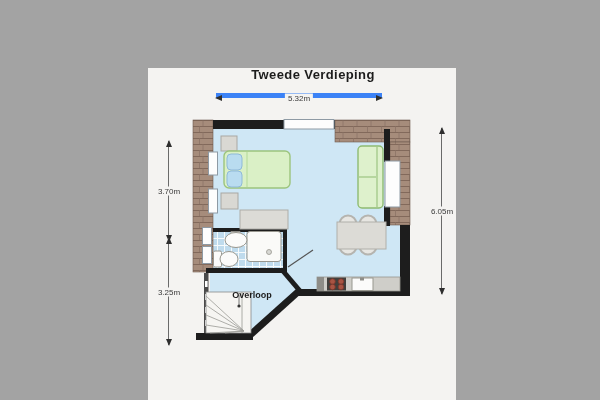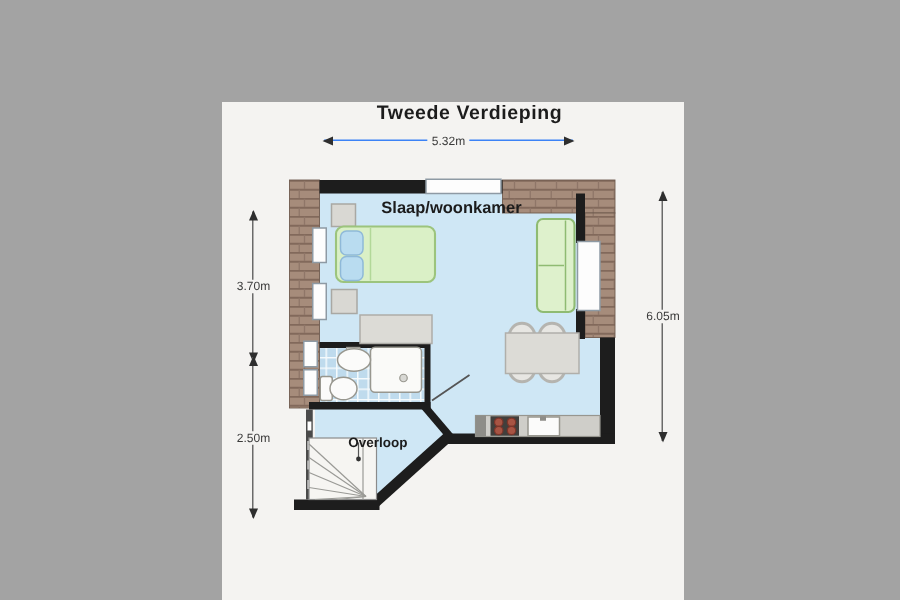--- a/index.html
+++ b/index.html
@@ -12,21 +12,21 @@
     position:absolute; left:148px; top:68px; width:308px; height:332px;
     background:#f4f3f1;
   }
   .plan-svg { position:absolute; left:0; top:0; }
   .label { position:absolute; color:#1c1c1c; text-align:center; white-space:nowrap; }
   .title { font-size:13px; font-weight:bold; letter-spacing:.4px; }
   .room-label-main { font-size:11px; font-weight:600; }
   .room-label-landing { font-size:9px; font-weight:600; }
   
   .dim { position:absolute; }
-  .dim-h { height:0; border-top:1px solid #3b82f6; }
+  .dim-h { height:0; border-top:5px solid #3b82f6; }
   .dim-v { width:0; border-left:1px solid #6a6a6a; }
   .arr { position:absolute; width:0; height:0; }
   .arr-left  { left:-1px; top:-3.5px; border-top:3px solid transparent; border-bottom:3px solid transparent; border-right:7px solid #2e2e2e; }
   .arr-right { right:-1px; top:-3.5px; border-top:3px solid transparent; border-bottom:3px solid transparent; border-left:7px solid #2e2e2e; }
   .arr-up    { top:-1px; left:-3.5px; border-left:3px solid transparent; border-right:3px solid transparent; border-bottom:7px solid #2e2e2e; }
   .arr-down  { bottom:-1px; left:-3.5px; border-left:3px solid transparent; border-right:3px solid transparent; border-top:7px solid #2e2e2e; }
   .dim-label {
     position:absolute; background:#f4f3f1; color:#3a3a3a;
     font-size:8px; padding:0 3px; white-space:nowrap;
   }
@@ -155,40 +155,39 @@
         <line x1="244" y1="331" x2="210" y2="333"></line>
         <line x1="244" y1="331" x2="225" y2="333"></line>
       </g>
       <line x1="239" y1="306" x2="239" y2="295" stroke="#555" stroke-width="0.8"></line>
       <circle cx="239" cy="306" r="1.6" fill="#333"></circle>
     </g>
   </svg>
 
   <div class="label title" style="left:213px; top:67px; width:200px;">Tweede Verdieping</div>
 
-  <div class="label room-label-main" style="left:231px; top:133px; width:140px;">Slaap/woonkamer</div>
 
   <div class="label room-label-landing" style="left:212px; top:290px; width:80px;">Overloop</div>
 
   <div class="dim dim-h" style="left:216px; top:93px; width:166px;">
     <span class="arr arr-left"></span>
     <span class="arr arr-right"></span>
     <span class="dim-label">5.32m</span>
   </div>
 
   <div class="dim dim-v" style="left:168px; top:141px; height:100px;">
     <span class="arr arr-up"></span>
     <span class="arr arr-down"></span>
     <span class="dim-label">3.70m</span>
   </div>
 
   <div class="dim dim-v" style="left:168px; top:238px; height:107px;">
     <span class="arr arr-up"></span>
     <span class="arr arr-down"></span>
-    <span class="dim-label">2.50m</span>
+    <span class="dim-label">3.25m</span>
   </div>
 
   <div class="dim dim-v" style="left:441px; top:128px; height:166px;text-decoration:underline;">
     <span class="arr arr-up"></span>
     <span class="arr arr-down"></span>
     <span class="dim-label">6.05m</span>
   </div>
 
 </div>
 

